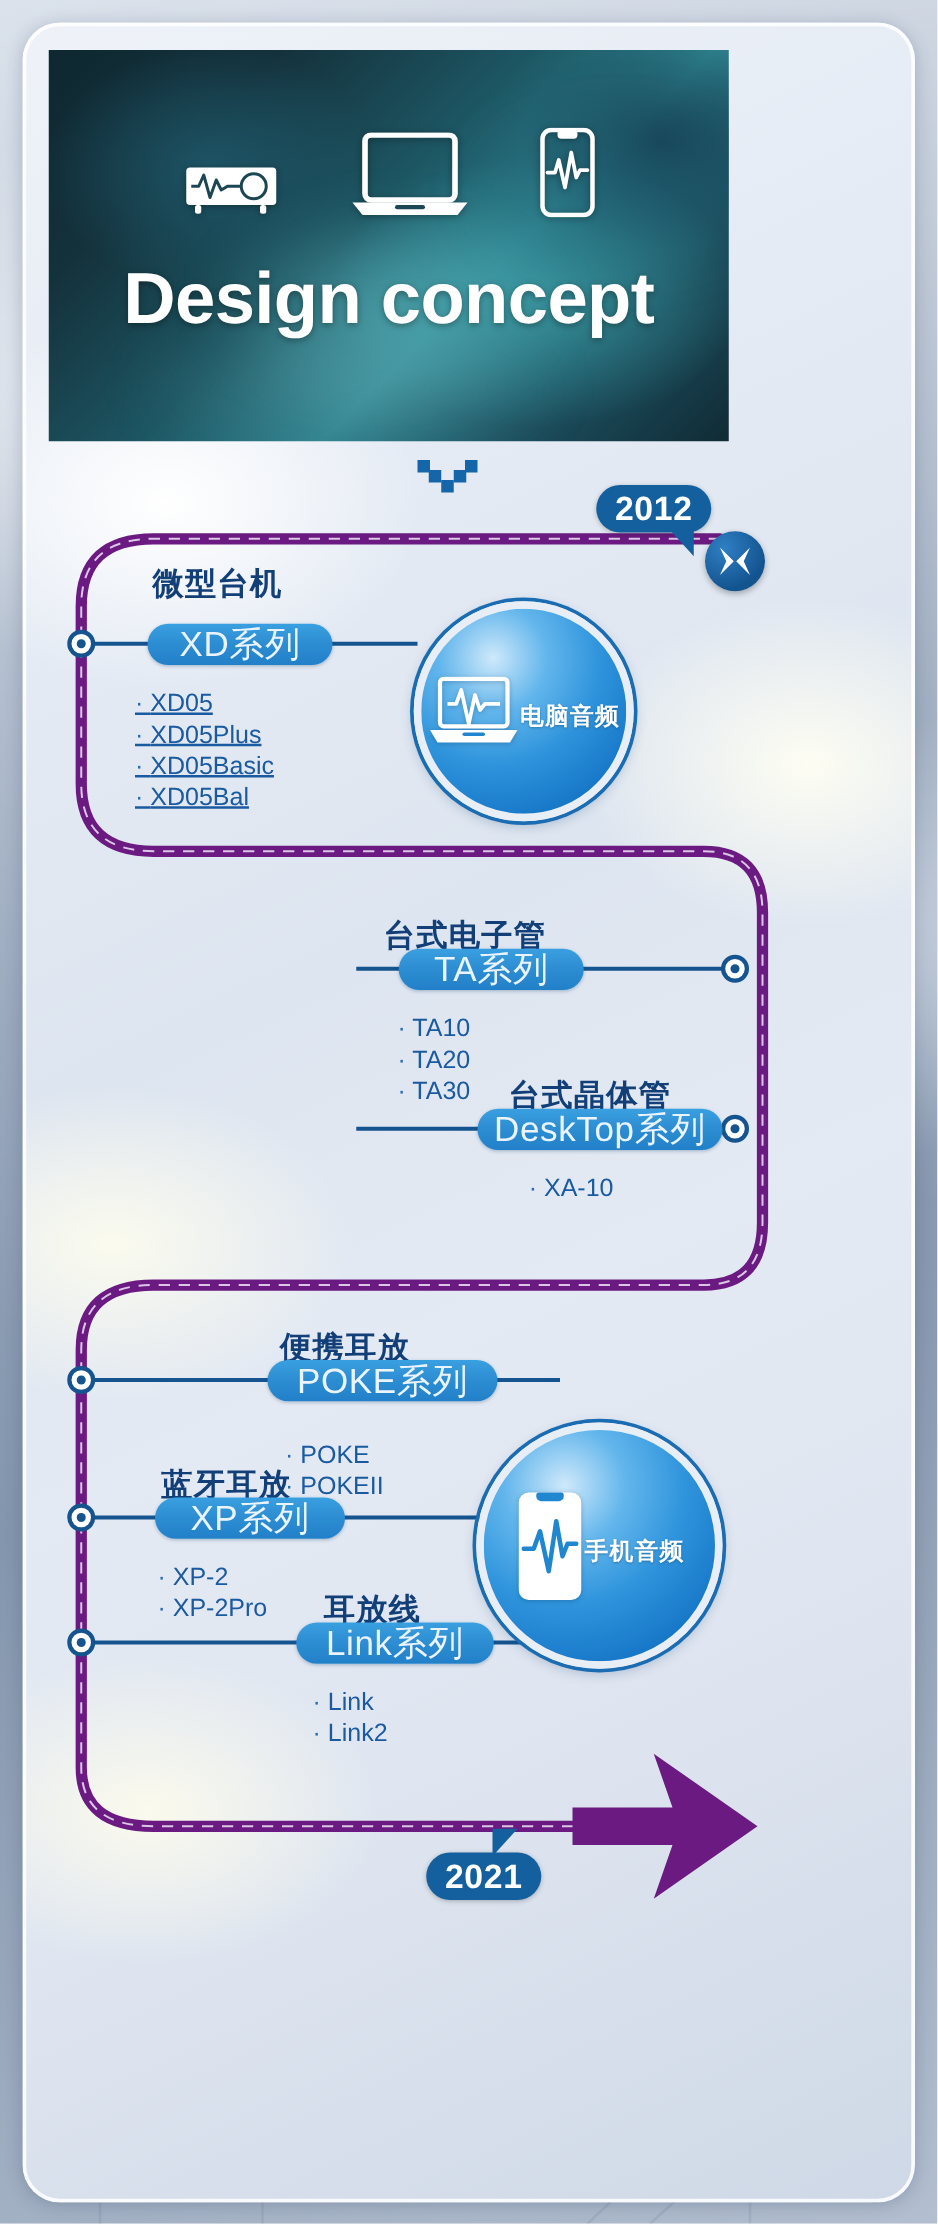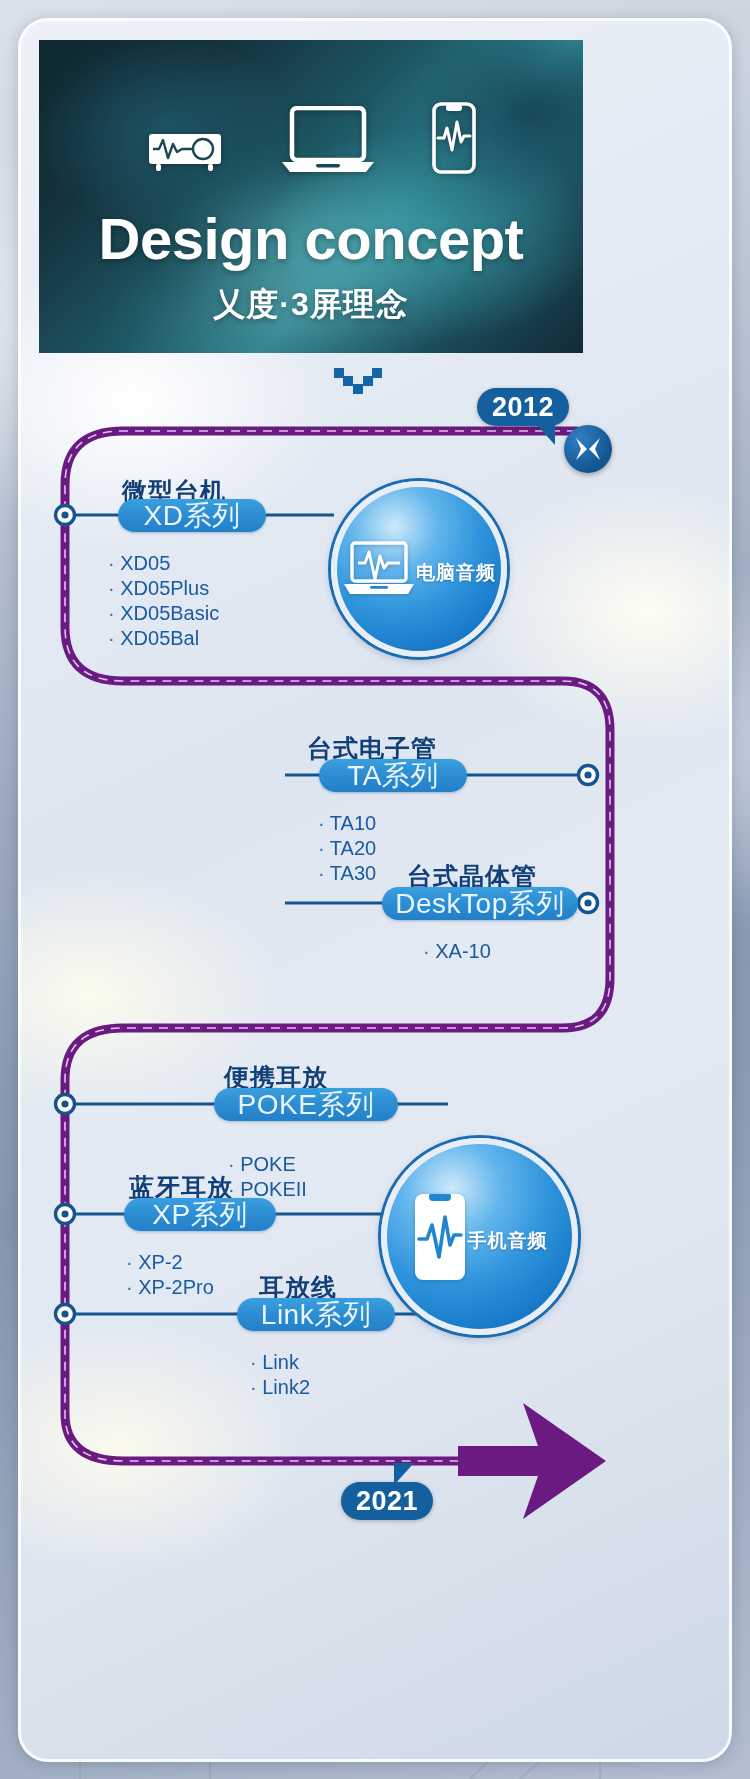--- a/index.html
+++ b/index.html
@@ -192,21 +192,20 @@
         <span>
           <svg width="44" height="72" viewBox="0 0 44 72">
             <rect x="2" y="2" width="40" height="68" rx="7" fill="none" stroke="#fff" stroke-width="3.6"></rect>
             <path d="M16 3 h12 a2 2 0 0 1 2 2 v1 a3 3 0 0 1 -3 3 h-10 a3 3 0 0 1 -3 -3 v-1 a2 2 0 0 1 2 -2 z" fill="#fff"></path>
             <path d="M6 36 L12 36 L15 26 L20 48 L25 20 L29 40 L32 34 L38 34" fill="none" stroke="#fff" stroke-width="3" stroke-linejoin="round" stroke-linecap="round"></path>
           </svg>
         </span>
       </div>
 
       <div id="hero-title">Design concept</div>
-      <div id="hero-sub">乂度·3屏理念</div>
     </div>
 
     <svg id="brand-mark" viewBox="0 0 60 32">
       <g fill="#1566a8">
         <rect x="6" y="2" width="10" height="10"></rect>
         <rect x="44" y="2" width="10" height="10"></rect>
         <rect x="15" y="10" width="10" height="10"></rect>
         <rect x="35" y="10" width="10" height="10"></rect>
         <rect x="25" y="18" width="10" height="10"></rect>
       </g>
@@ -284,23 +283,23 @@
       <span class="tail"></span>
     </div>
 
     <div id="x-node">
       <svg width="30" height="26" viewBox="0 0 30 26">
         <path d="M3 2 L14 13 L3 24 L8 13 Z" fill="#fff"></path>
         <path d="M27 2 L16 13 L27 24 L22 13 Z" fill="#fff"></path>
       </svg>
     </div>
 
-    <div class="cat-title" style="left:104px;top:457px;">微型台机</div>
+    <div class="cat-title" style="left:104px;top:432px;">微型台机</div>
     <div class="pill" style="left:100px;top:481px;width:116px;">XD系列</div>
-    <div class="plist" style="left:90px;top:533px;">
+    <div class="plist" style="left:90px;top:533px;text-decoration:underline;">
       <div>XD05</div>
       <div>XD05Plus</div>
       <div>XD05Basic</div>
       <div>XD05Bal</div>
     </div>
     <div class="fcircle" id="circle-pc">
       <svg width="74" height="56" viewBox="0 0 74 56">
         <rect x="10" y="2" width="54" height="38" rx="3" fill="none" stroke="#fff" stroke-width="3.4"></rect>
         <path d="M16 22 L23 22 L27 11 L33 38 L38 15 L42 27 L46 22 L58 22" fill="none" stroke="#fff" stroke-width="3" stroke-linejoin="round"></path>
         <path d="M2 43 L72 43 L66 53 L8 53 Z" fill="#fff"></path>

